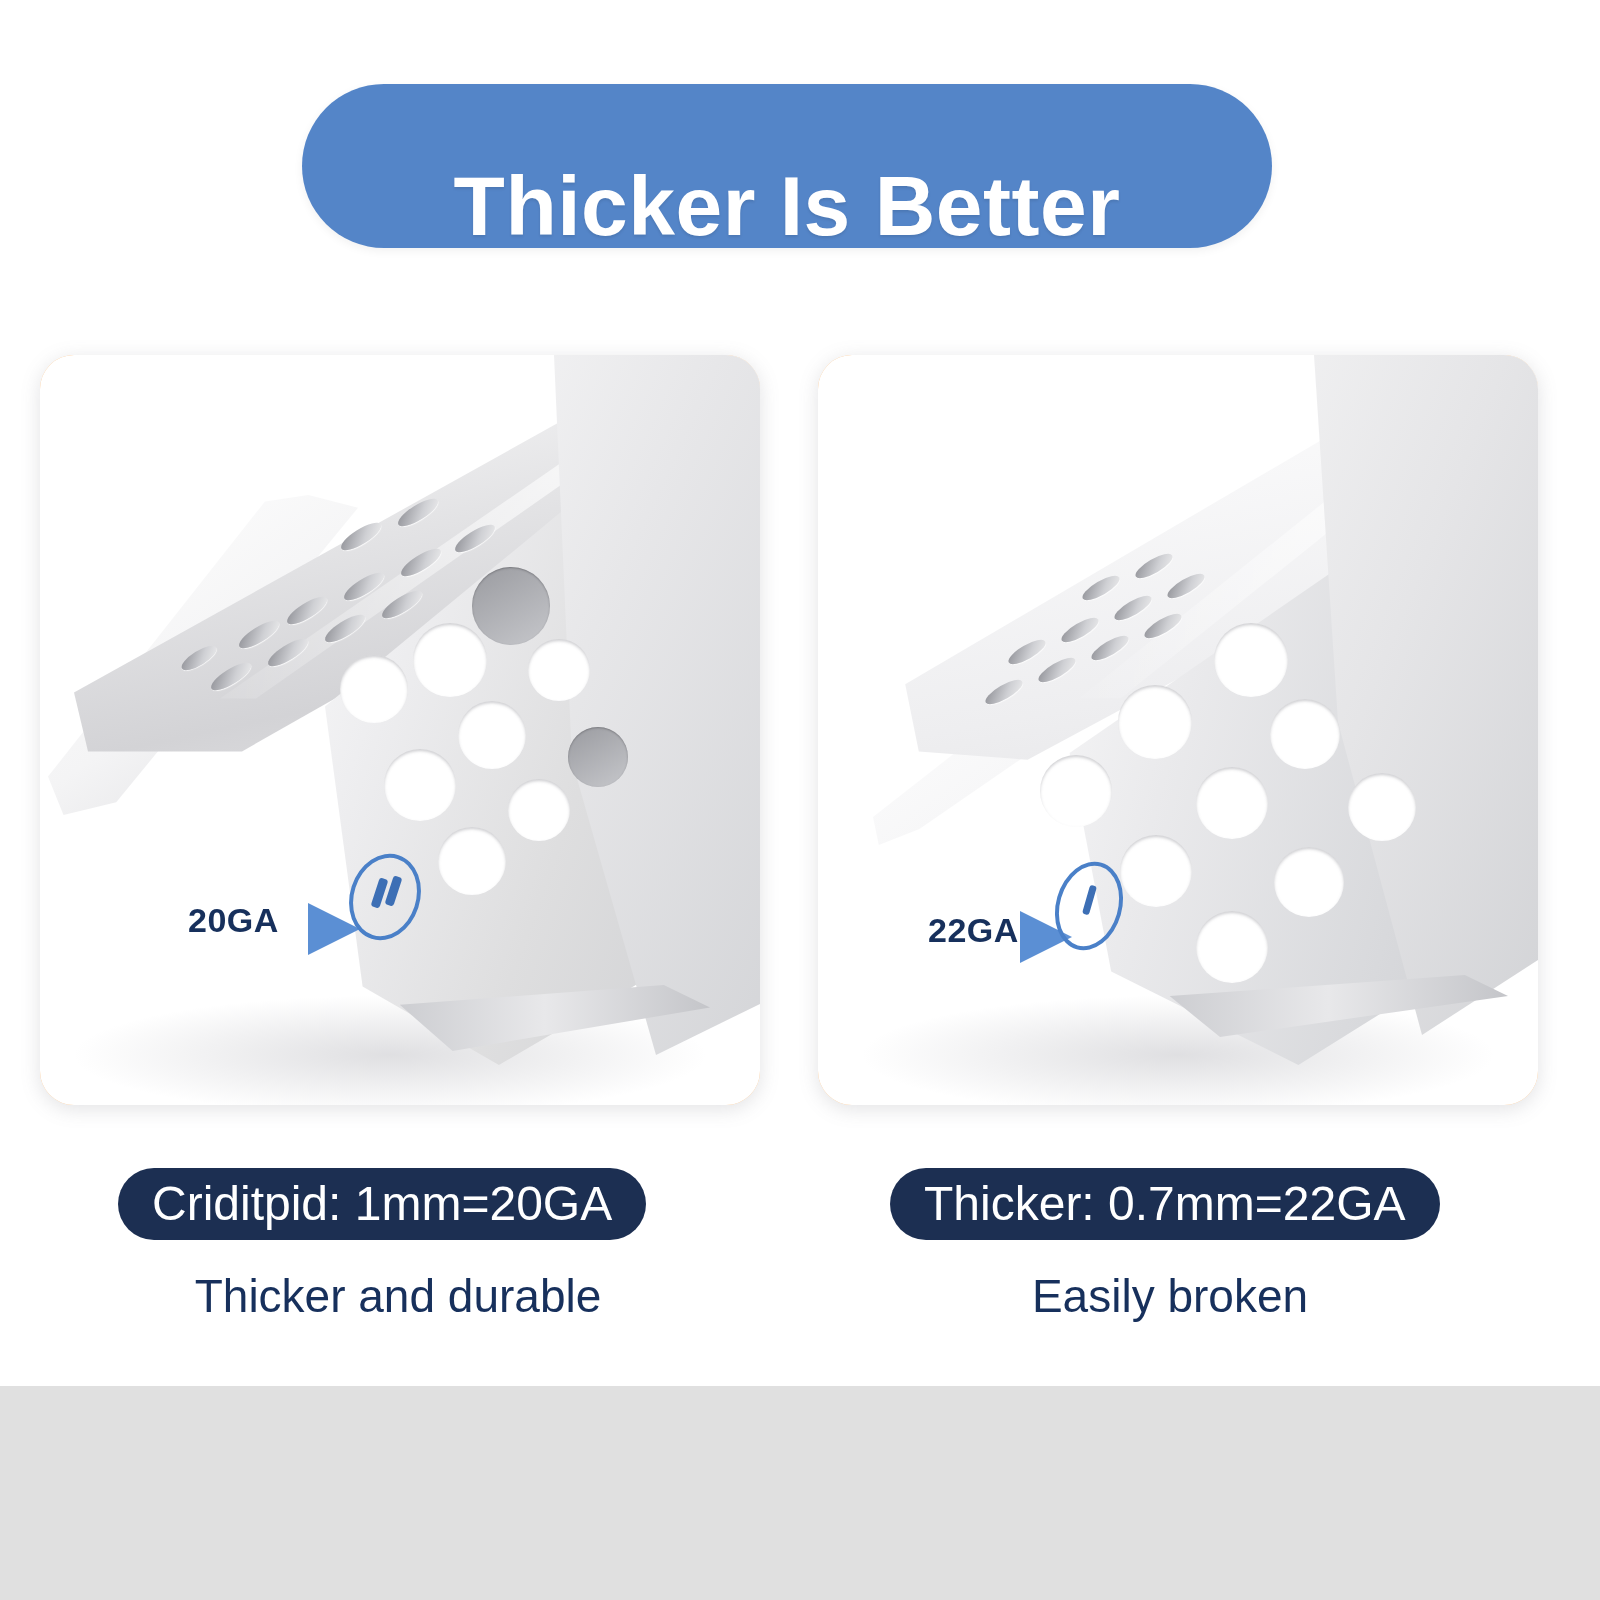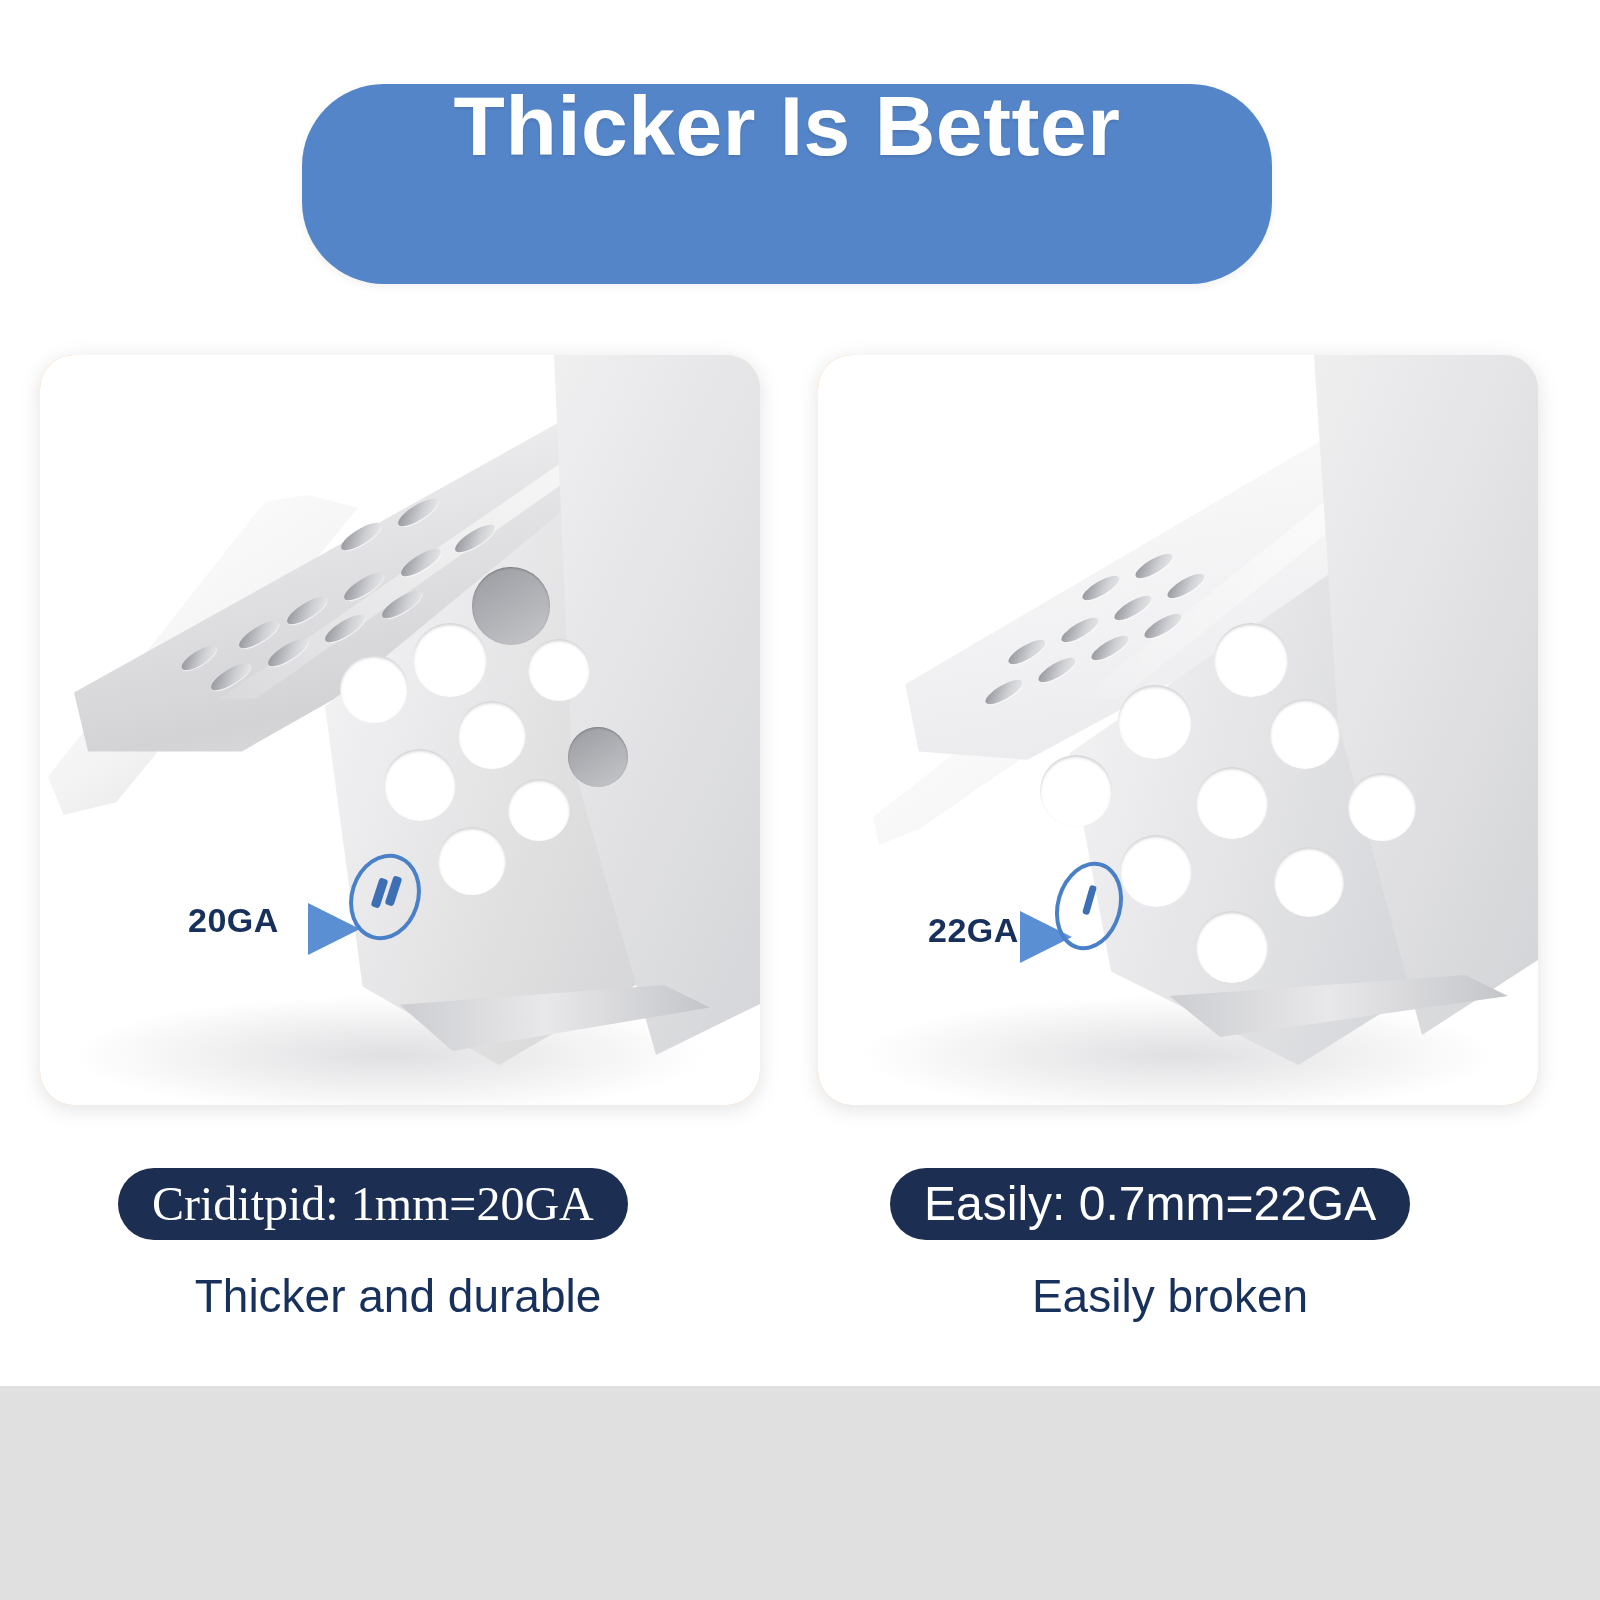--- a/index.html
+++ b/index.html
@@ -14,25 +14,25 @@
     overflow: hidden;
     position: relative;
   }
 
   
   #header-banner {
     position: absolute;
     left: 302px;
     top: 84px;
     width: 970px;
-    height: 200px;
+    height: 164px;
     background: #5485c8;
     border-radius: 82px;
     display: flex;
-    align-items: flex-start;
+    align-items: flex-end;
     justify-content: center;
     box-shadow: 0 3px 10px rgba(0,0,0,0.06);
   }
   #header-title {
     color: #ffffff;
     font-size: 84px;
     font-weight: bold;
     letter-spacing: 0.5px;
     line-height: 1;
     white-space: nowrap;
@@ -144,21 +144,21 @@
     top: 1168px;
     height: 72px;
     background: #1c2f52;
     border-radius: 36px;
     display: flex;
     align-items: center;
     justify-content: center;
     padding: 0 34px;
     box-sizing: border-box;
   }
-  #badge-left  { left: 118px; font-family: Liberation Serif, serif; }
+  #badge-left  { left: 118px; }
   #badge-right { left: 890px; }
   .badge-text {
     color: #ffffff;
     font-size: 48px;
     font-weight: 500;
     white-space: nowrap;
     line-height: 1;
   }
 
   .caption {
@@ -315,21 +315,21 @@
       </div>
 
     </div>
   </div>
 </div>
 
 <div class="badge" id="badge-left">
   <span class="badge-text">Criditpid: 1mm=20GA</span>
 </div>
 <div class="badge" id="badge-right">
-  <span class="badge-text">Easily: 0.7mm=22GA</span>
+  <span class="badge-text">Thicker: 0.7mm=22GA</span>
 </div>
 
 <div class="caption" id="caption-left">
   <div>Thicker and durable</div>
 </div>
 <div class="caption" id="caption-right">
   <div>Easily broken</div>
 </div>
 
 <div id="bottom-band"></div>

